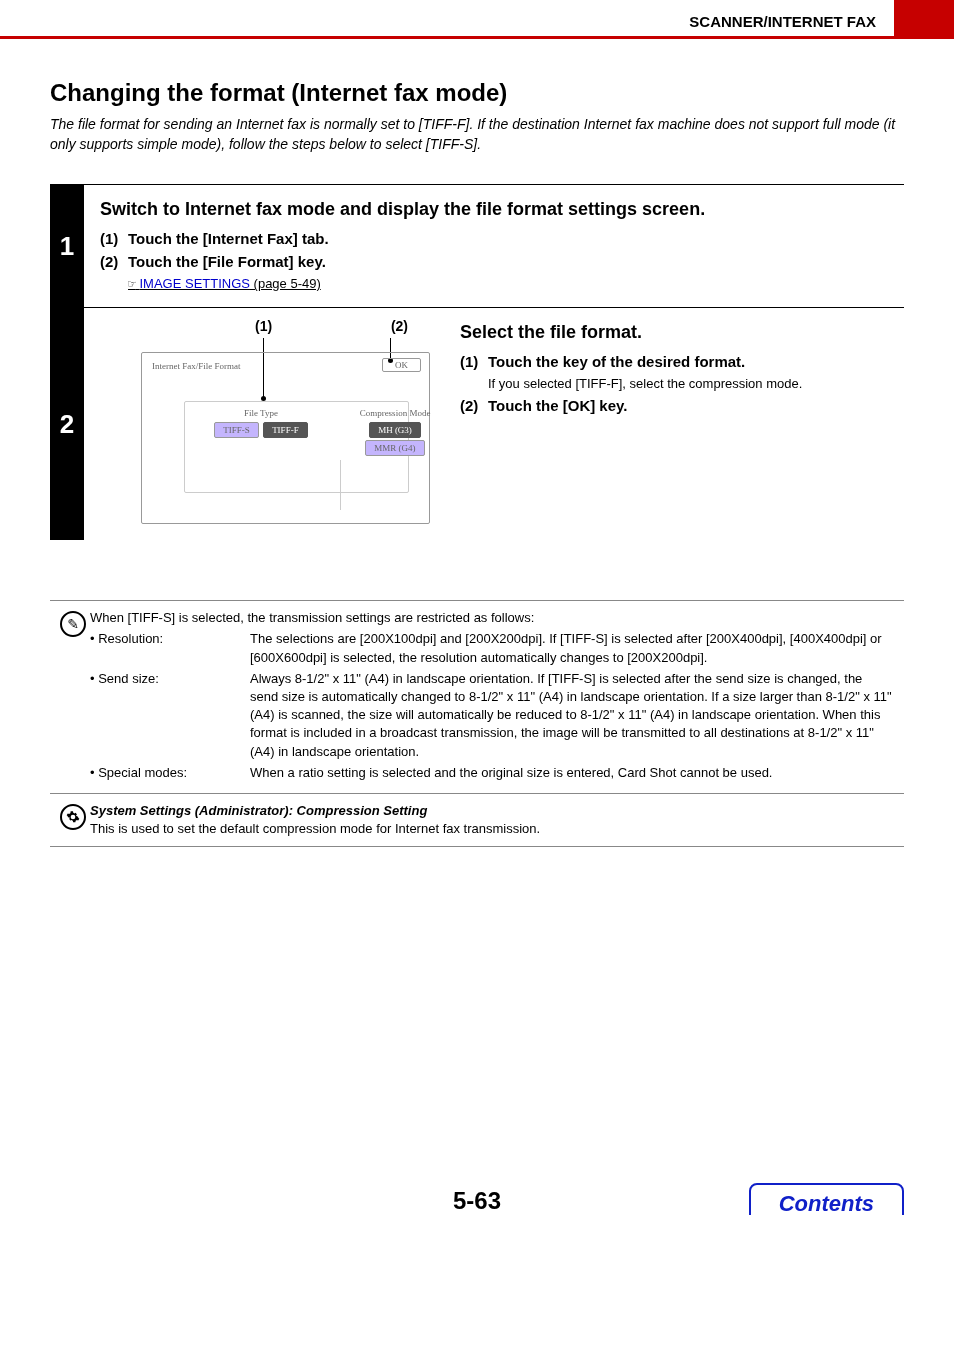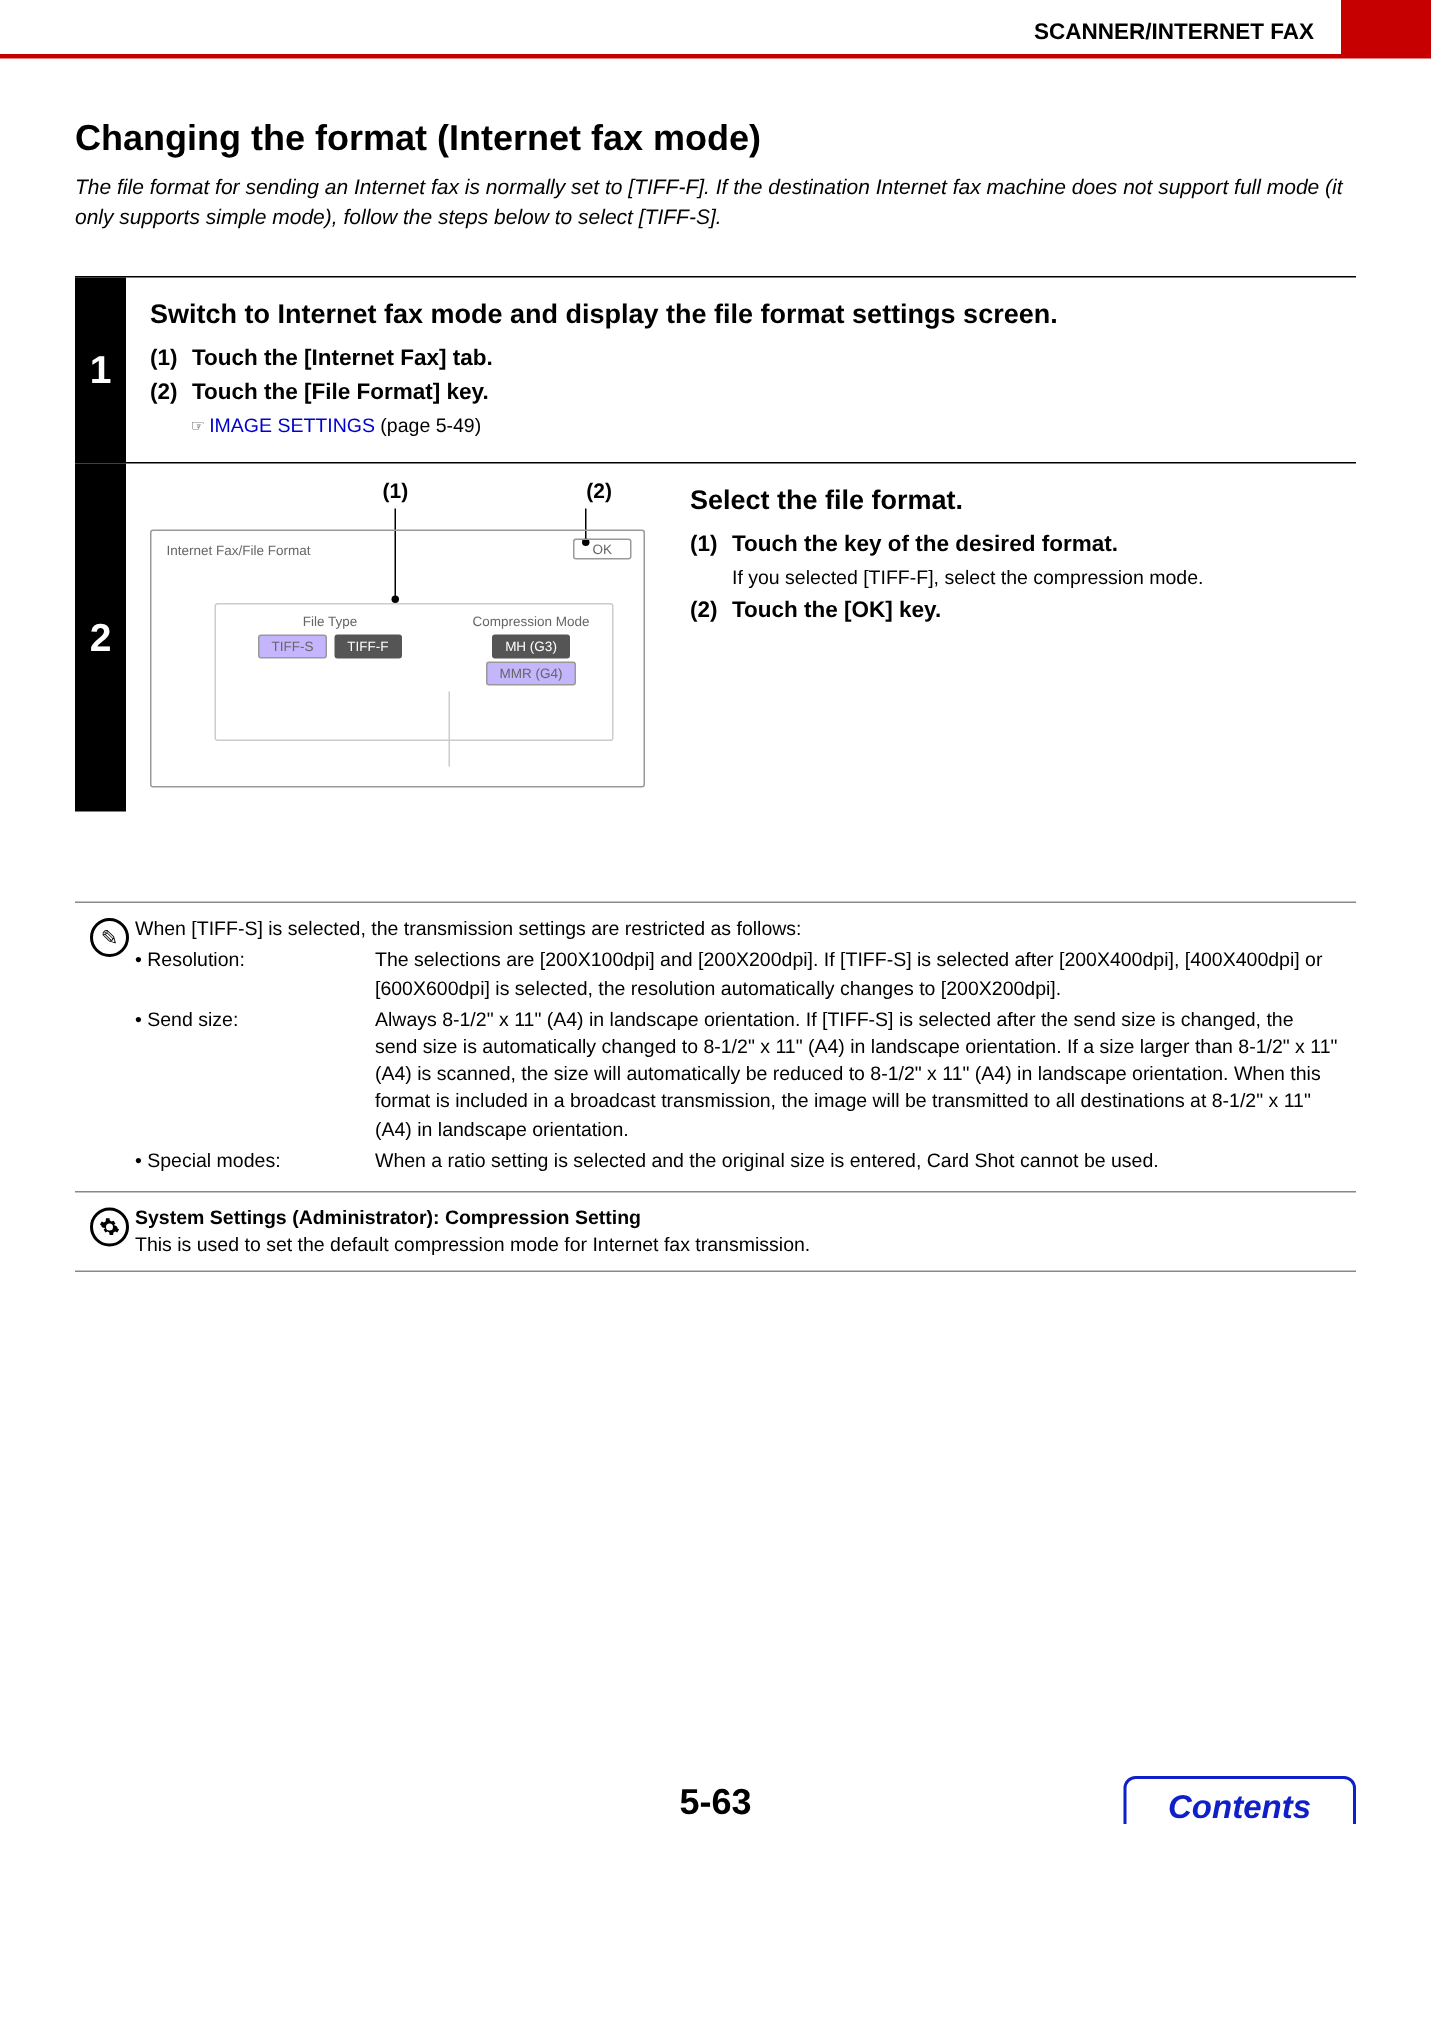--- a/index.html
+++ b/index.html
@@ -132,25 +132,26 @@
     position: absolute;
     width: 5px;
     height: 5px;
     background: #000;
     border-radius: 50%;
   }
   .panel {
     border: 1px solid #999;
     border-radius: 2px;
     padding: 6px;
-    font-family: Liberation Sans, sans-serif;
+    font-family: Liberation Serif, serif;
     font-size: 9px;
     color: #666;
     position: relative;
     height: 158px;
+    margin-left: 41px;
   }
   .panel-title {
     position: absolute;
     top: 8px;
     left: 10px;
   }
   .ok-btn {
     position: absolute;
     top: 5px;
     right: 8px;
@@ -286,21 +287,21 @@
   <div class="step-block">
     <div class="step-num">1</div>
     <div class="step-body">
       <div class="step-heading">Switch to Internet fax mode and display the file format settings screen.</div>
       <div class="substep">
         <span class="num">(1)</span><span>Touch the [Internet Fax] tab.</span>
       </div>
       <div class="substep">
         <span class="num">(2)</span><span>Touch the [File Format] key.</span>
       </div>
-      <div style="margin-left:28px;font-size:13px;">
+      <div style="margin-left:28px;font-size:13px;text-decoration:underline;">
         <span class="ptr">☞</span>
         <span class="linkish">IMAGE SETTINGS</span><span> (page 5-49)</span>
       </div>
     </div>
   </div>
 
   <div class="step-block">
     <div class="step-num" style="padding:80px 0;">2</div>
     <div class="step2-body">
       <div class="screenshot">
@@ -368,21 +369,21 @@
 
   <div class="note-box">
     <div class="note-icon">
       <div class="icon-circle">
         <svg width="14" height="14" viewBox="0 0 24 24">
             <path fill="#000" d="M12 8a4 4 0 100 8 4 4 0 000-8zm9 4a7 7 0 01-.1 1.2l2 1.6-2 3.4-2.4-1a7 7 0 01-2 1.2l-.4 2.6h-4l-.4-2.6a7 7 0 01-2-1.2l-2.4 1-2-3.4 2-1.6A7 7 0 013 12a7 7 0 01.1-1.2l-2-1.6 2-3.4 2.4 1a7 7 0 012-1.2L8 2h4l.4 2.6a7 7 0 012 1.2l2.4-1 2 3.4-2 1.6A7 7 0 0121 12z"></path>
           </svg>
       </div>
     </div>
     <div class="note-body">
-      <div style="font-weight:bold;">System Settings (Administrator): Compression Setting</div>
+      <div style="font-weight:bold;font-style:italic;">System Settings (Administrator): Compression Setting</div>
       <div>This is used to set the default compression mode for Internet fax transmission.</div>
     </div>
   </div>
 
 </div>
 
 <div class="footer">
   <span class="page-num">5-63</span>
   <div class="contents-btn">Contents</div>
 </div>

